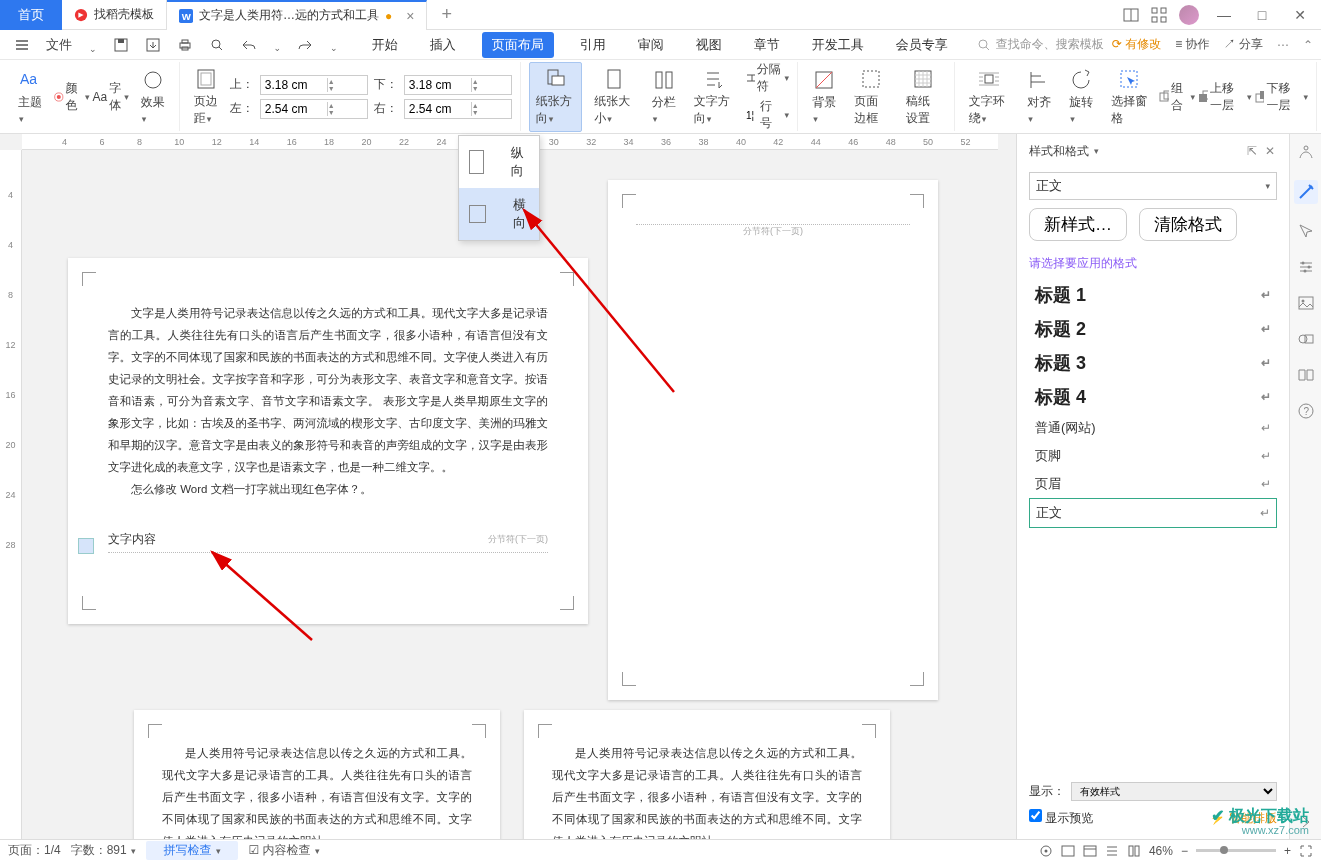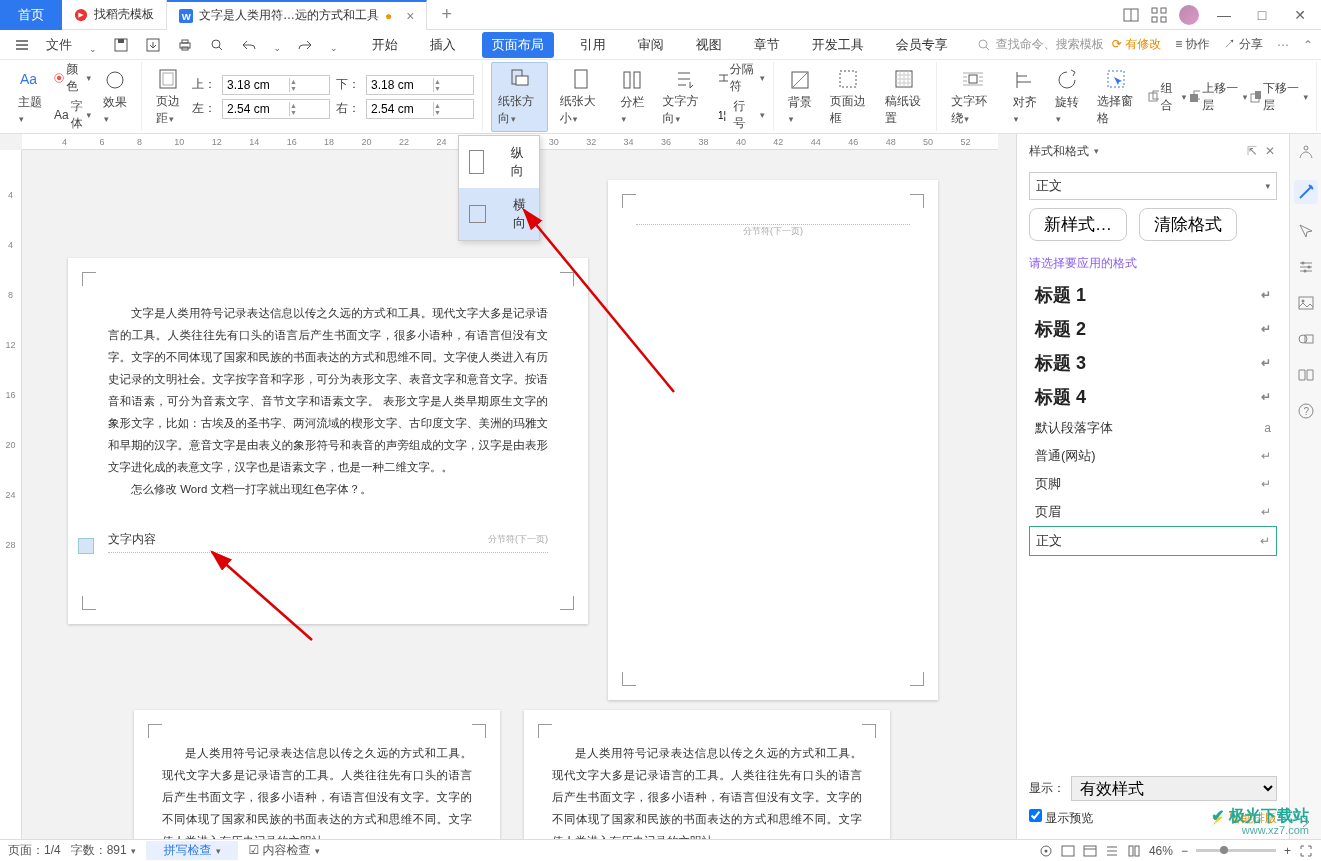--- a/index.html
+++ b/index.html
@@ -79,21 +79,21 @@
 .btns { display: flex; gap: 12px; margin-top: 8px; }
 .btns button { border: 1px solid #ccc; background: #fff; padding: 4px 14px; font-size: 17px; border-radius: 8px; }
 .hint { margin-top: 14px; font-size: 12px; color: #8b5cf6; }
 .stylelist { border: 0; margin-top: 6px; flex: 1; overflow: auto; }
 .sitem { display: flex; justify-content: space-between; align-items: center; padding: 5px 6px; font-size: 13px; }
 .sitem.h { font-size: 18px; font-weight: bold; color: #222; }
 .sitem .ret { color: #888; font-size: 12px; }
 .sitem.sel-active { border: 1px solid #3a8; }
 .pane-foot { margin-top: auto; font-size: 12px; }
 .pane-foot .row { display: flex; align-items: center; gap: 6px; padding: 4px 0; }
-.pane-foot select { border: 1px solid #ccc; padding: 2px 4px; flex: 1; font-size: 16px; }
+.pane-foot select { border: 1px solid #ccc; padding: 2px 4px; flex: 1; font-size: 10px; }
 .pane-foot .ai { color: #e68a00; }
 
 
 .sidestrip { position: absolute; right: 0; top: 134px; width: 32px; bottom: 22px; background: #f7f7f7; border-left: 1px solid #e0e0e0; display: flex; flex-direction: column; align-items: center; padding-top: 10px; gap: 18px; }
 .sidestrip .sico { width: 18px; height: 18px; color: #777; }
 .sidestrip .sico.act { color: #2e78ef; background:#e8f0ff; padding:3px; border-radius:3px; width:24px; height:24px; }
 
 
 .status { position: absolute; bottom: 0; left: 0; right: 0; height: 22px; background: #fff; border-top: 1px solid #ddd; display: flex; align-items: center; font-size: 12px; color: #555; padding: 0 8px; gap: 10px; }
 .status .chk { background: #e8f0ff; color: #2e78ef; padding: 1px 18px; border-radius: 2px; }
@@ -236,21 +236,21 @@
 
 <div class="ribbon">
   <div class="grp">
     <div class="grp-row">
       <div class="big-btn">
           <svg class="bico" viewBox="0 0 24 24">
             <text x="2" y="16" font-size="14" fill="#37e">Aa</text>
           </svg>
           <span><span>主题</span><span class="caret">▾</span></span>
         </div>
-      <div style="display:flex;flex-direction:column;gap:3px;">
+      <div style="display:flex;flex-direction:row;gap:3px;">
         <span class="grp-lbl">
             <svg width="14" height="14" viewBox="0 0 14 14">
               <circle cx="7" cy="7" r="6" fill="none" stroke="#e55"></circle>
               <circle cx="7" cy="7" r="3" fill="#e55"></circle>
             </svg>
             <span>颜色</span>
             <span class="caret">▾</span>
           </span>
         <span class="grp-lbl">Aa <span>字体</span><span class="caret">▾</span></span>
       </div>
@@ -570,24 +570,20 @@
       </div>
       <div class="sitem h">
         <span>标题 3</span>
         <span class="ret">↵</span>
       </div>
       <div class="sitem h">
         <span>标题 4</span>
         <span class="ret">↵</span>
       </div>
       <div class="sitem">
-        <span>默认段落字体</span>
-        <span class="ret">a</span>
-      </div>
-      <div class="sitem">
         <span>普通(网站)</span>
         <span class="ret">↵</span>
       </div>
       <div class="sitem">
         <span>页脚</span>
         <span class="ret">↵</span>
       </div>
       <div class="sitem">
         <span>页眉</span>
         <span class="ret">↵</span>

